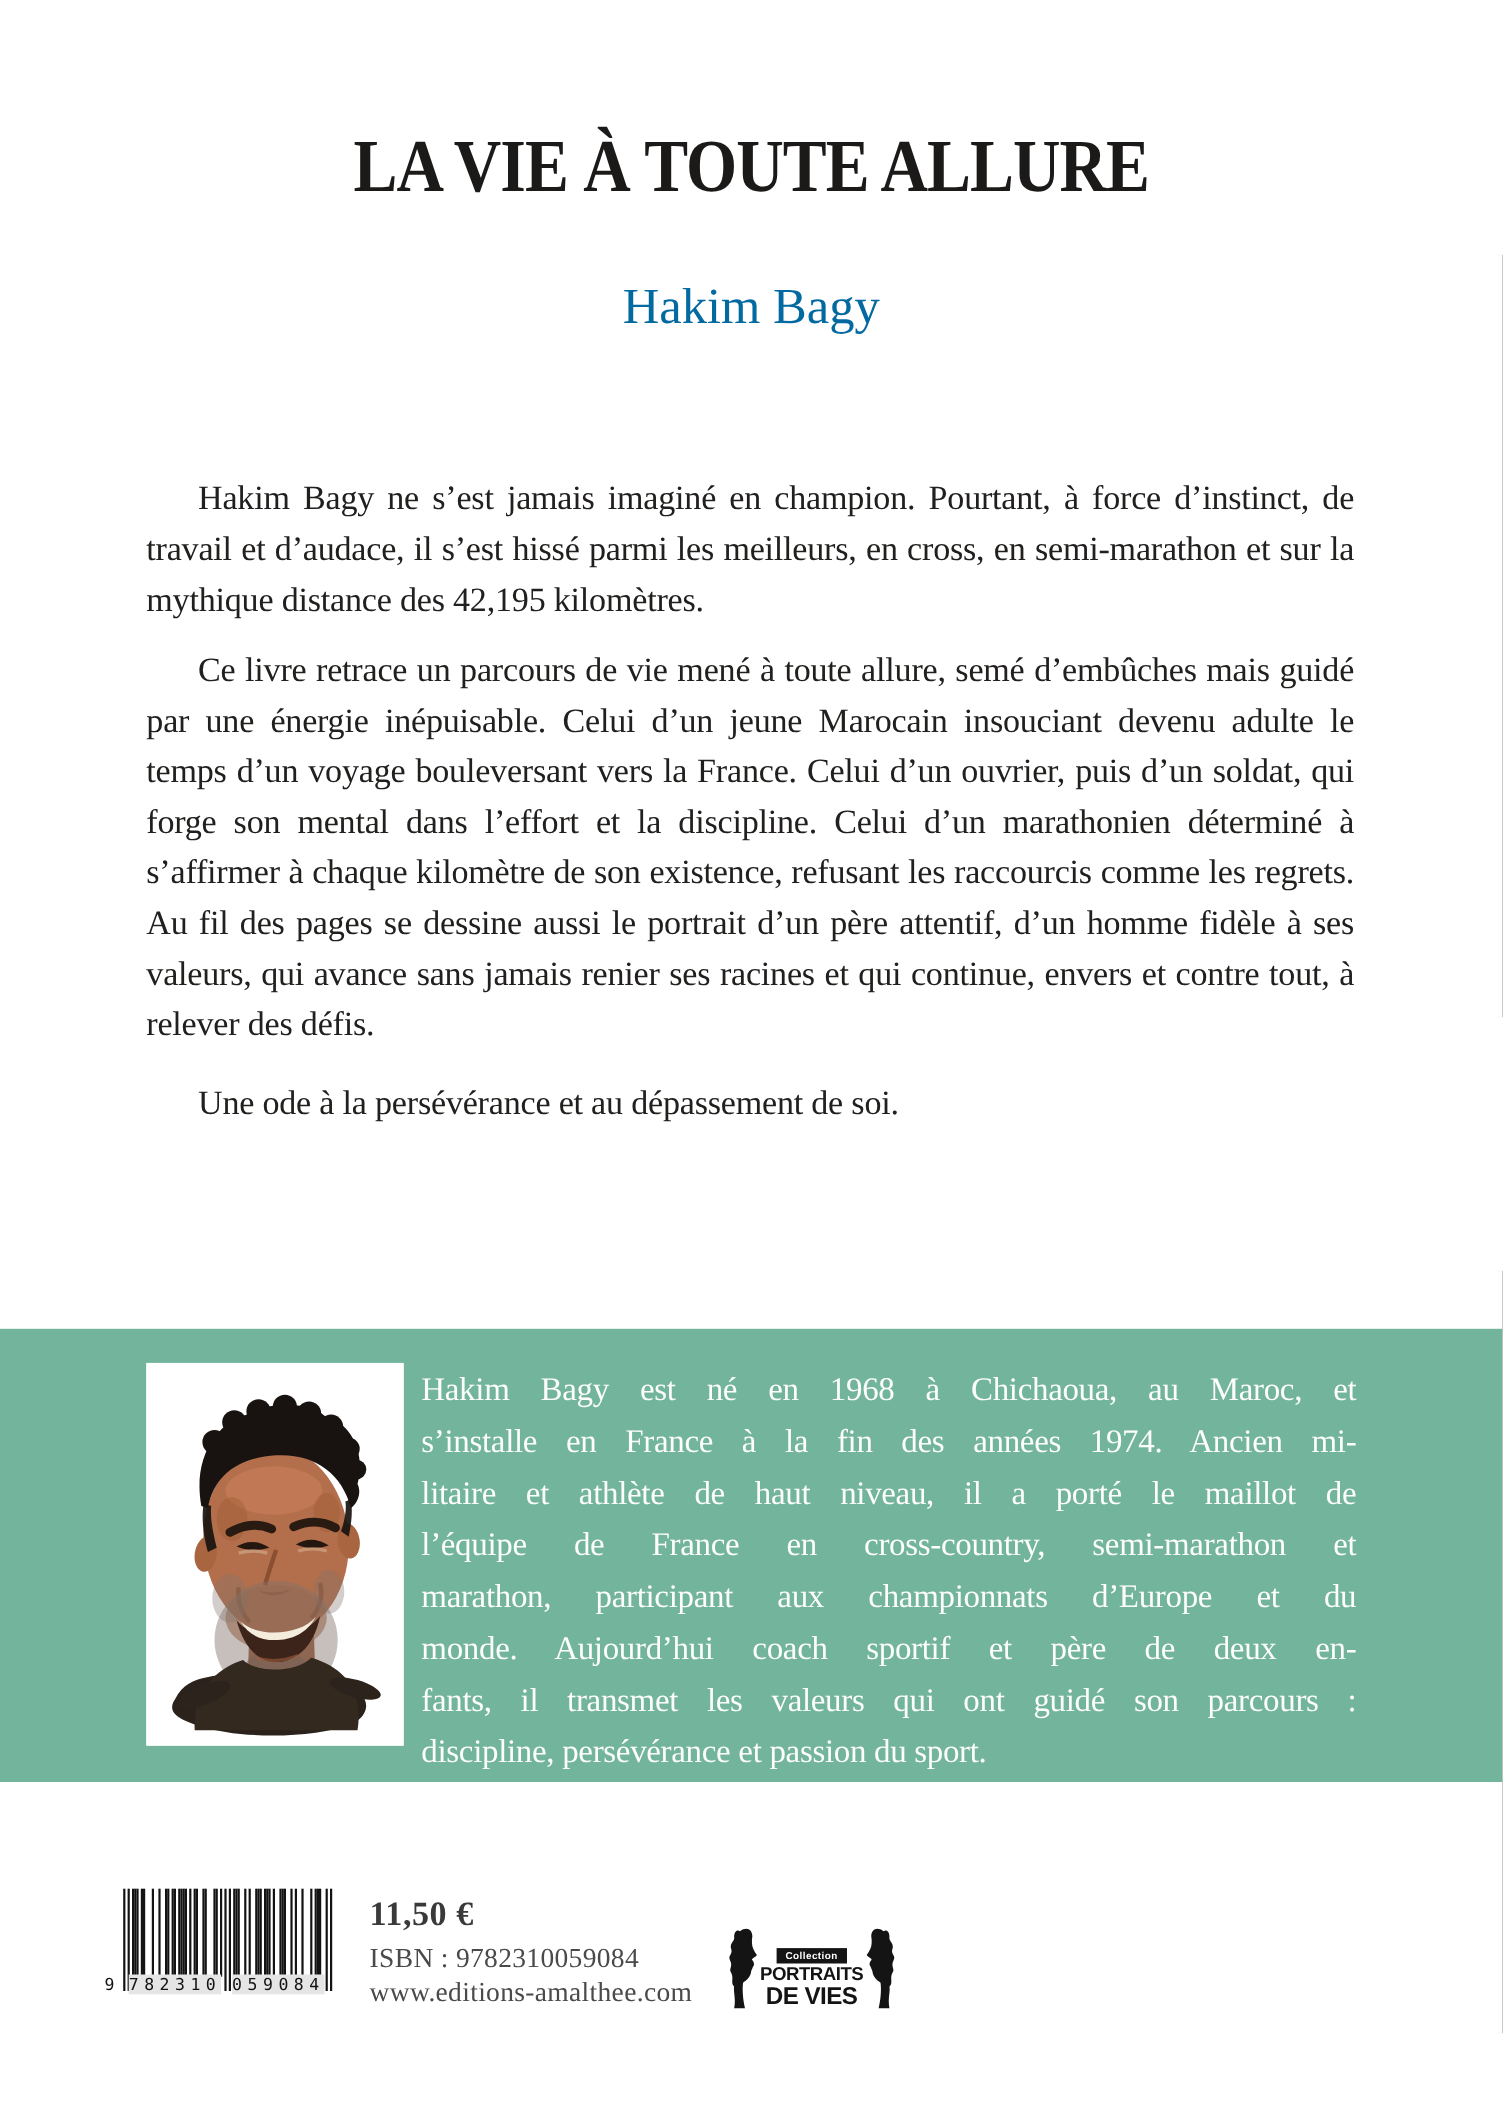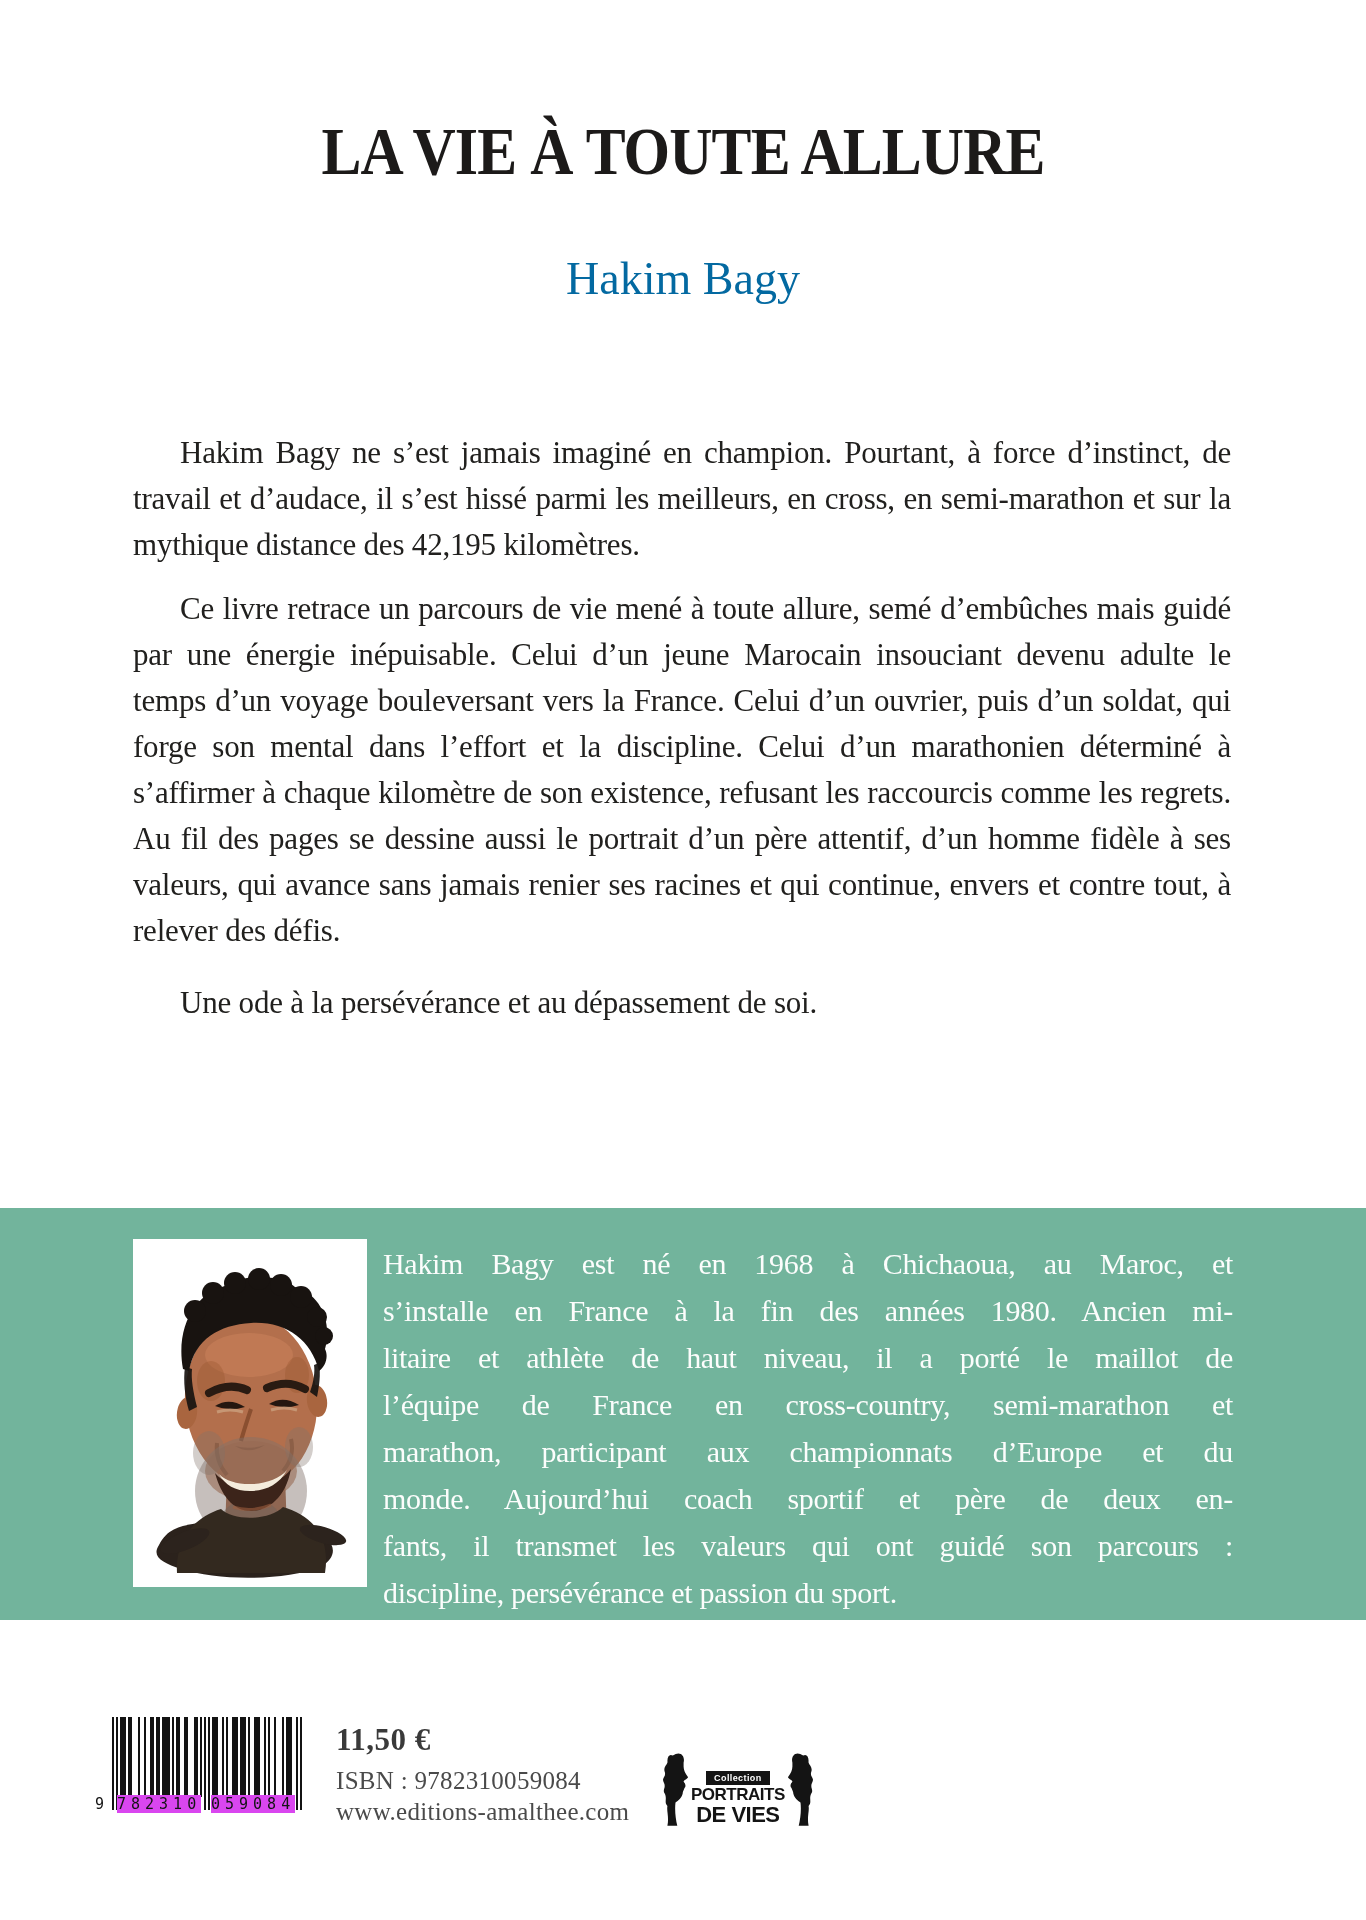--- a/index.html
+++ b/index.html
@@ -48,21 +48,21 @@
   .mod{width:2px;height:80px;background:transparent;}
   .mod.on{background:#131313;}
   .mod.guard.on{height:93px;}
   .bc-digit-first{
     position:absolute;left:-17px;top:78px;
     font-family:"DejaVu Sans Mono",monospace;font-size:15px;color:#131313;
   }
   .bc-group{
     position:absolute;top:78px;width:84px;
     font-family:"DejaVu Sans Mono",monospace;font-size:15px;color:#131313;
-    letter-spacing:5px;text-align:center;background:#d946ef;
+    letter-spacing:5px;text-align:center;background:#e5e5e5;
   }
   .bc-g1{left:5px;}
   .bc-g2{left:99px;}
   .pub-info{
     position:absolute;left:336px;top:1722px;
     font-family:Liberation Serif, serif;color:#4a4a4a;
   }
   .price{font-size:31px;font-weight:bold;color:#3a3a3a;letter-spacing:.5px;margin-bottom:9px;}
   .isbn{font-size:25px;margin-bottom:3px;letter-spacing:.3px;}
   .website{font-size:25px;letter-spacing:.3px;}
@@ -151,21 +151,21 @@
         <path d="M86 235 C100 250 140 248 154 231 C146 246 132 252 117 252 C102 252 92 246 86 235 Z" fill="#f4ecdc"></path>
         <path d="M100 268 Q118 274 138 266" stroke="#9c5e3e" stroke-width="3" fill="none" opacity=".6"></path>
 
         <path d="M44 334 C42 300 62 278 88 270 C100 282 136 282 150 268 C178 276 198 296 192 334 Z" fill="#33291f"></path>
         <ellipse cx="52" cy="302" rx="26" ry="9" fill="#2c231d" transform="rotate(-22 52 302)"></ellipse>
         <ellipse cx="190" cy="296" rx="24" ry="8" fill="#2c231d" transform="rotate(16 190 296)"></ellipse>
       </svg>
     </div>
     <div class="bio-text">
         <div class="bio-line">Hakim Bagy est né en 1968 à Chichaoua, au Maroc, et</div>
-        <div class="bio-line">s’installe en France à la fin des années 1980. Ancien mi-</div>
+        <div class="bio-line">s’installe en France à la fin des années 1974. Ancien mi-</div>
         <div class="bio-line">litaire et athlète de haut niveau, il a porté le maillot de</div>
         <div class="bio-line">l’équipe de France en cross-country, semi-marathon et</div>
         <div class="bio-line">marathon, participant aux championnats d’Europe et du</div>
         <div class="bio-line">monde. Aujourd’hui coach sportif et père de deux en-</div>
         <div class="bio-line">fants, il transmet les valeurs qui ont guidé son parcours :</div>
         <div class="bio-line">discipline, persévérance et passion du sport.</div>
       </div>
   </div>
 
   <div class="barcode">

